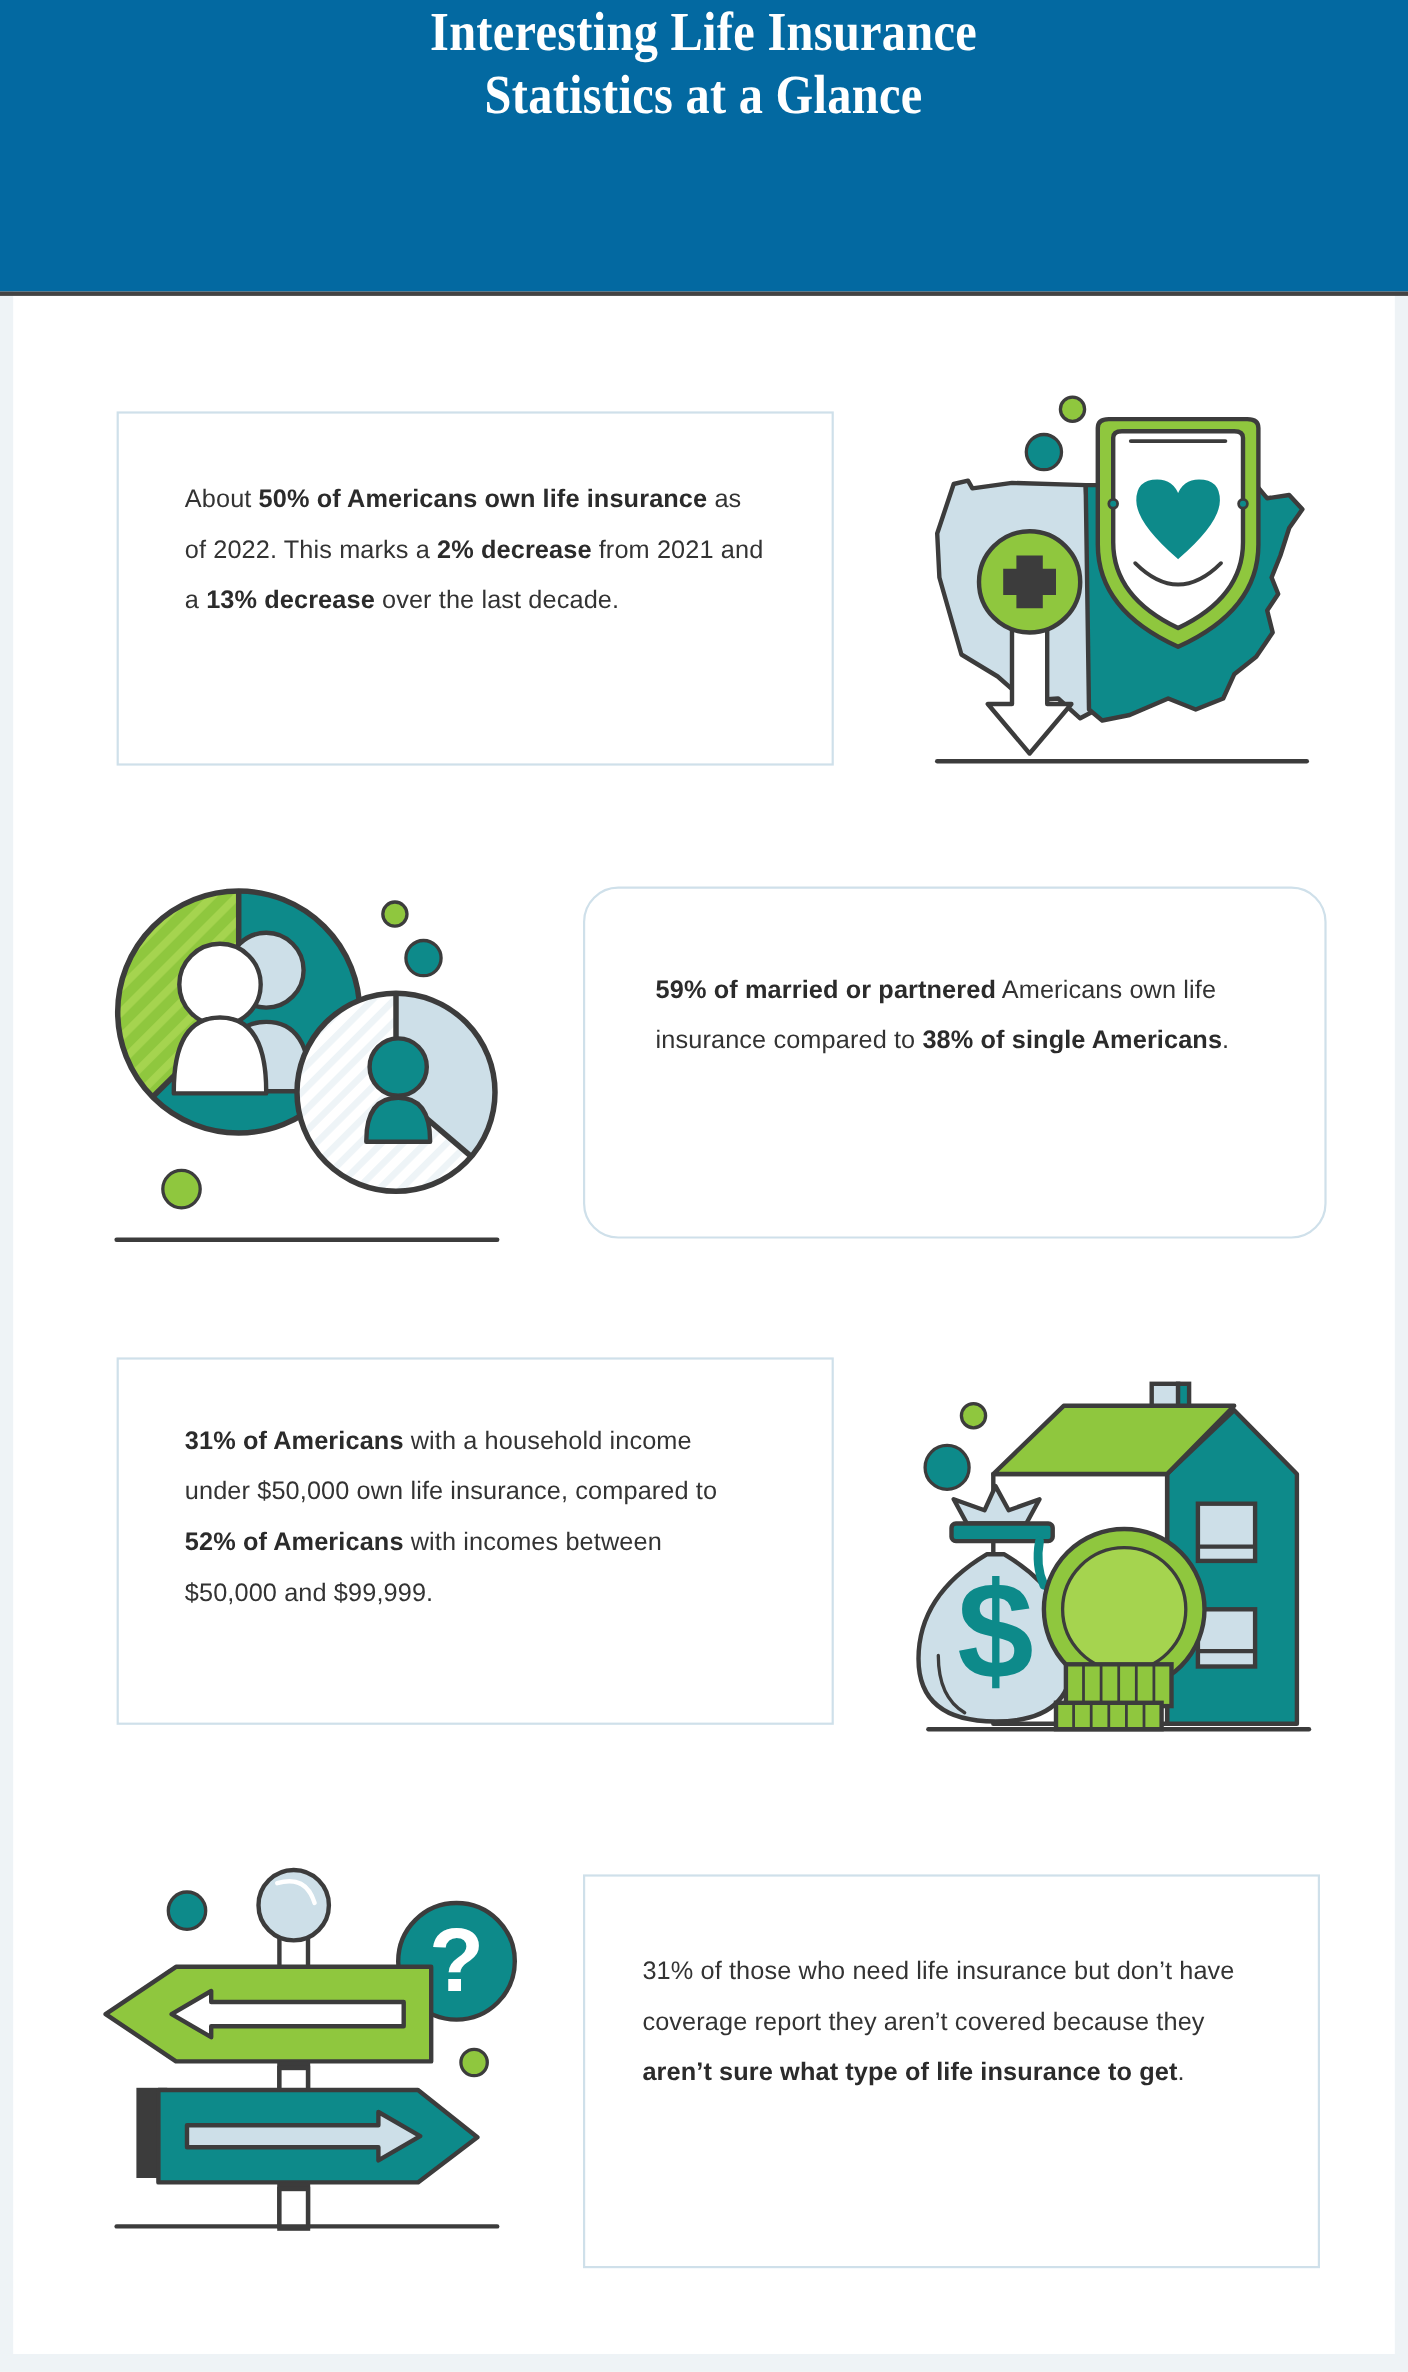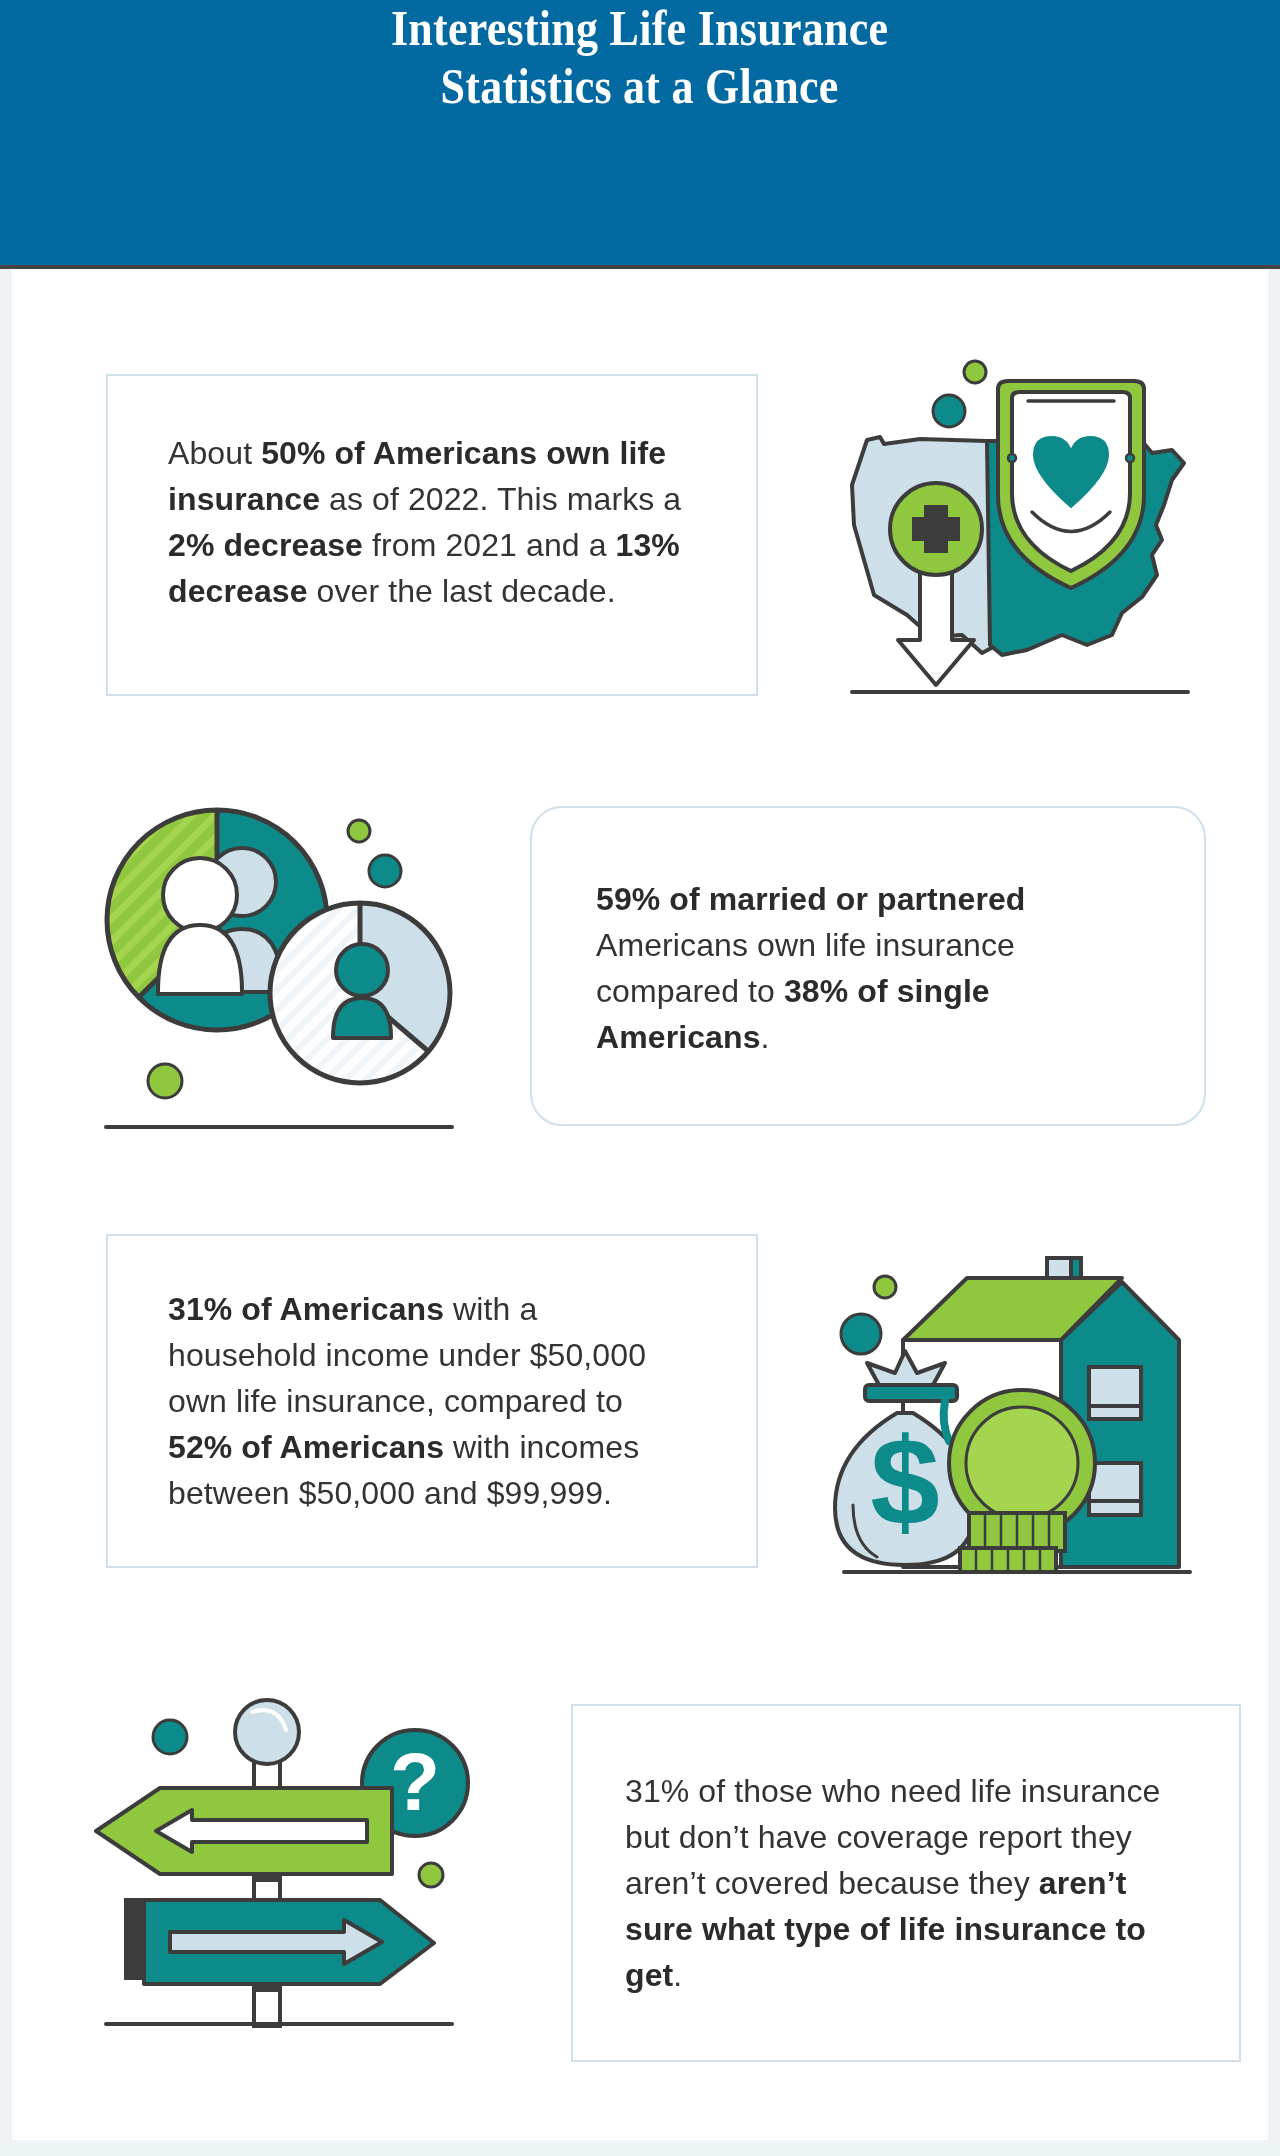--- a/index.html
+++ b/index.html
@@ -68,21 +68,21 @@
   }
   .textbox {
     position: absolute;
     box-sizing: border-box;
     border: 2px solid #cfe0ea;
     background: #ffffff;
   }
   .textbox p {
     margin: 0;
     color: #333333;
-    font-size: 32px;
+    font-size: 23px;
     line-height: 46px;
     font-weight: 400;
     letter-spacing: 0.1px;
   }
   .textbox b { font-weight: 700; color: #2b2b2b; }
   .illus {
     position: absolute;
   }
   .groundline {
     position: absolute;
@@ -242,21 +242,21 @@
           <path d="M168 268 L168 306 M184 268 L184 306 M200 268 L200 306 M216 268 L216 306 M232 268 L232 306" stroke="#3c3c3c" stroke-width="2.5"></path>
           <rect x="143" y="303" width="96" height="24" fill="#8fc73e" stroke="#3c3c3c" stroke-width="4"></rect>
           <path d="M159 303 L159 327 M175 303 L175 327 M191 303 L191 327 M207 303 L207 327 M223 303 L223 327" stroke="#3c3c3c" stroke-width="2.5"></path>
         </svg>
       </div>
       <div class="groundline" style="left:830px; top:1570px; width:350px;"></div>
     </div>
 
     <div class="section" style="top:0;">
 
-      <div class="textbox" style="left:518px; top:1704px; width:670px; height:358px; padding:62px 62px 0 52px;margin-left:41px;">
+      <div class="textbox" style="left:518px; top:1704px; width:670px; height:358px; padding:62px 62px 0 52px;">
         <p>
           <span>31% of those who need life insurance but don’t have coverage report they aren’t covered because they </span><b>aren’t sure what type of life insurance to get</b><span>.</span>
         </p>
       </div>
 
       <div class="illus" style="left:70px; top:1690px; width:400px; height:360px;">
         <svg width="400" height="360" viewBox="0 0 400 360" xmlns="http://www.w3.org/2000/svg">
 
           <circle cx="88" cy="47" r="17" fill="#0d8a8a" stroke="#3c3c3c" stroke-width="3"></circle>
 

